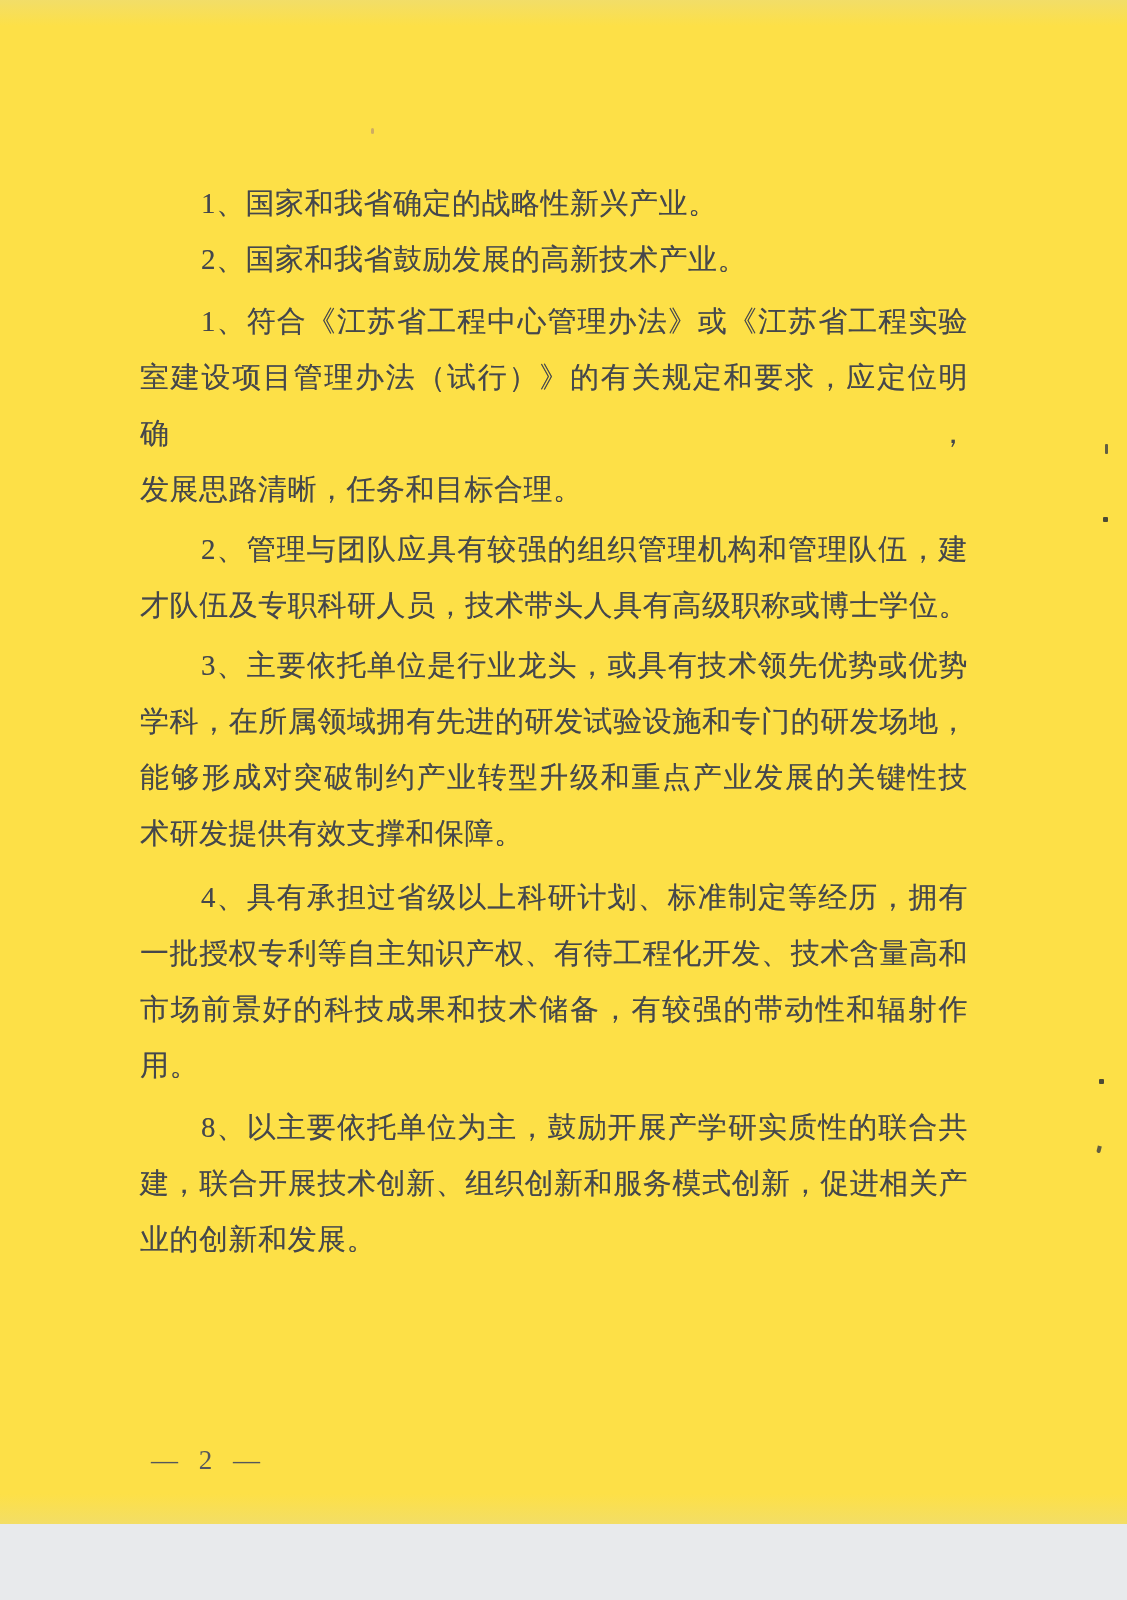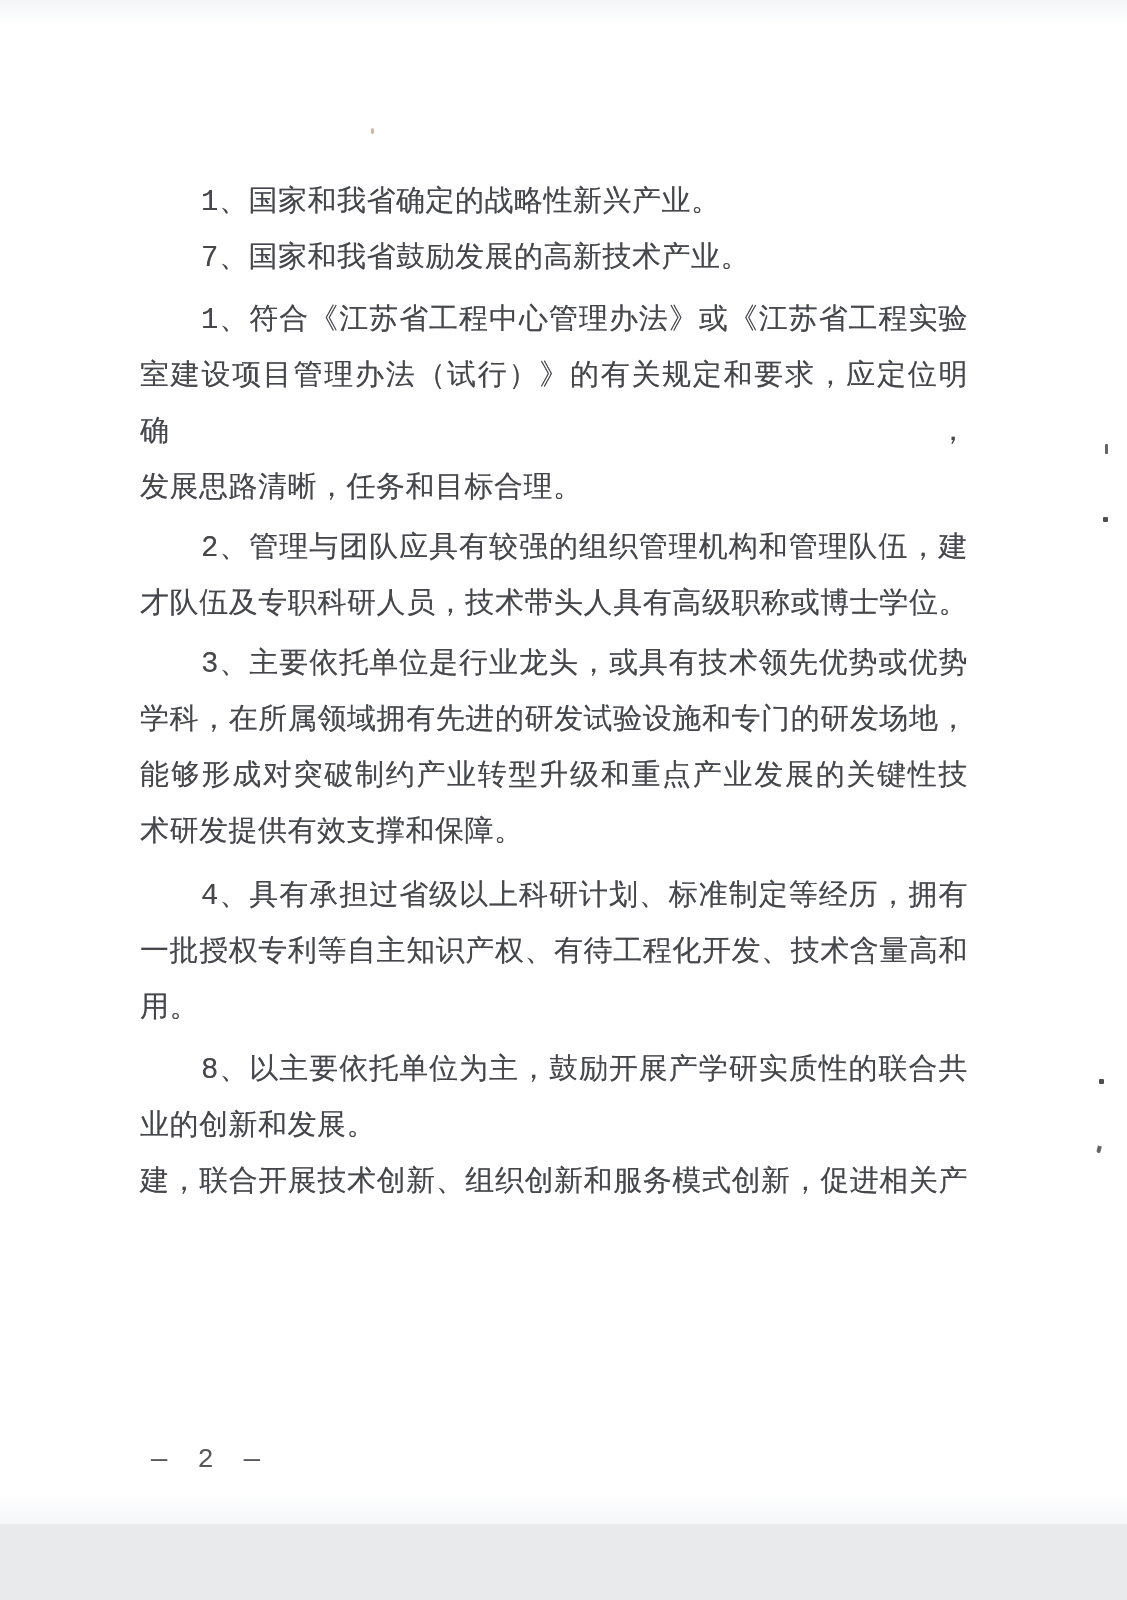--- a/index.html
+++ b/index.html
@@ -5,23 +5,23 @@
   html, body {
     margin: 0;
     padding: 0;
     background: #e8eaec;
   }
   .page {
     position: relative;
     width: 1127px;
     height: 1524px;
     margin: 0 auto;
-    background: #ffffff;
+    background: #fde047;
     overflow: hidden;
-    font-family: Liberation Mono, monospace;
+    font-family: Liberation Serif, serif;
     color: #45474b;
   }
   
   .page::before {
     content: "";
     position: absolute;
     left: 0; top: 0; right: 0; height: 26px;
     background: linear-gradient(180deg, rgba(202,212,222,0.22), rgba(202,212,222,0));
     pointer-events: none;
   }
@@ -84,21 +84,21 @@
 
 <div class="page">
 
   <div class="content">
 
     <p class="para">
       <span class="line indent">1、国家和我省确定的战略性新兴产业。</span>
     </p>
 
     <p class="para">
-      <span class="line indent">7、国家和我省鼓励发展的高新技术产业。</span>
+      <span class="line indent">2、国家和我省鼓励发展的高新技术产业。</span>
     </p>
 
 
 
     <p class="para mt6">
       <span class="line indent full">1、符合《江苏省工程中心管理办法》或《江苏省工程实验</span>
       <span class="line full">室建设项目管理办法（试行）》的有关规定和要求，应定位明确，</span>
       <span class="line wrap">发展思路清晰，任务和目标合理。</span>
     </p>
 
@@ -110,27 +110,28 @@
     <p class="para mt4">
       <span class="line indent full">3、主要依托单位是行业龙头，或具有技术领先优势或优势</span>
       <span class="line full">学科，在所属领域拥有先进的研发试验设施和专门的研发场地，</span>
       <span class="line full">能够形成对突破制约产业转型升级和重点产业发展的关键性技</span>
       <span class="line wrap">术研发提供有效支撑和保障。</span>
     </p>
 
     <p class="para mt8">
       <span class="line indent full">4、具有承担过省级以上科研计划、标准制定等经历，拥有</span>
       <span class="line full">一批授权专利等自主知识产权、有待工程化开发、技术含量高和</span>
+      <span class="line full">市场前景好的科技成果和技术储备，有较强的带动性和辐射作</span>
       <span class="line wrap">用。</span>
     </p>
 
     <p class="para mt6">
       <span class="line indent full">8、以主要依托单位为主，鼓励开展产学研实质性的联合共</span>
+      <span class="line full">建，联合开展技术创新、组织创新和服务模式创新，促进相关产</span>
       <span class="line wrap">业的创新和发展。</span>
-      <span class="line full">建，联合开展技术创新、组织创新和服务模式创新，促进相关产</span>
     </p>
 
   </div>
 
   <div class="pageno">— 2 —</div>
 
   <div class="speck speck-dust"></div>
   <div class="speck speck-tick"></div>
   <div class="speck speck-dot1"></div>
   <div class="speck speck-dot2"></div>

